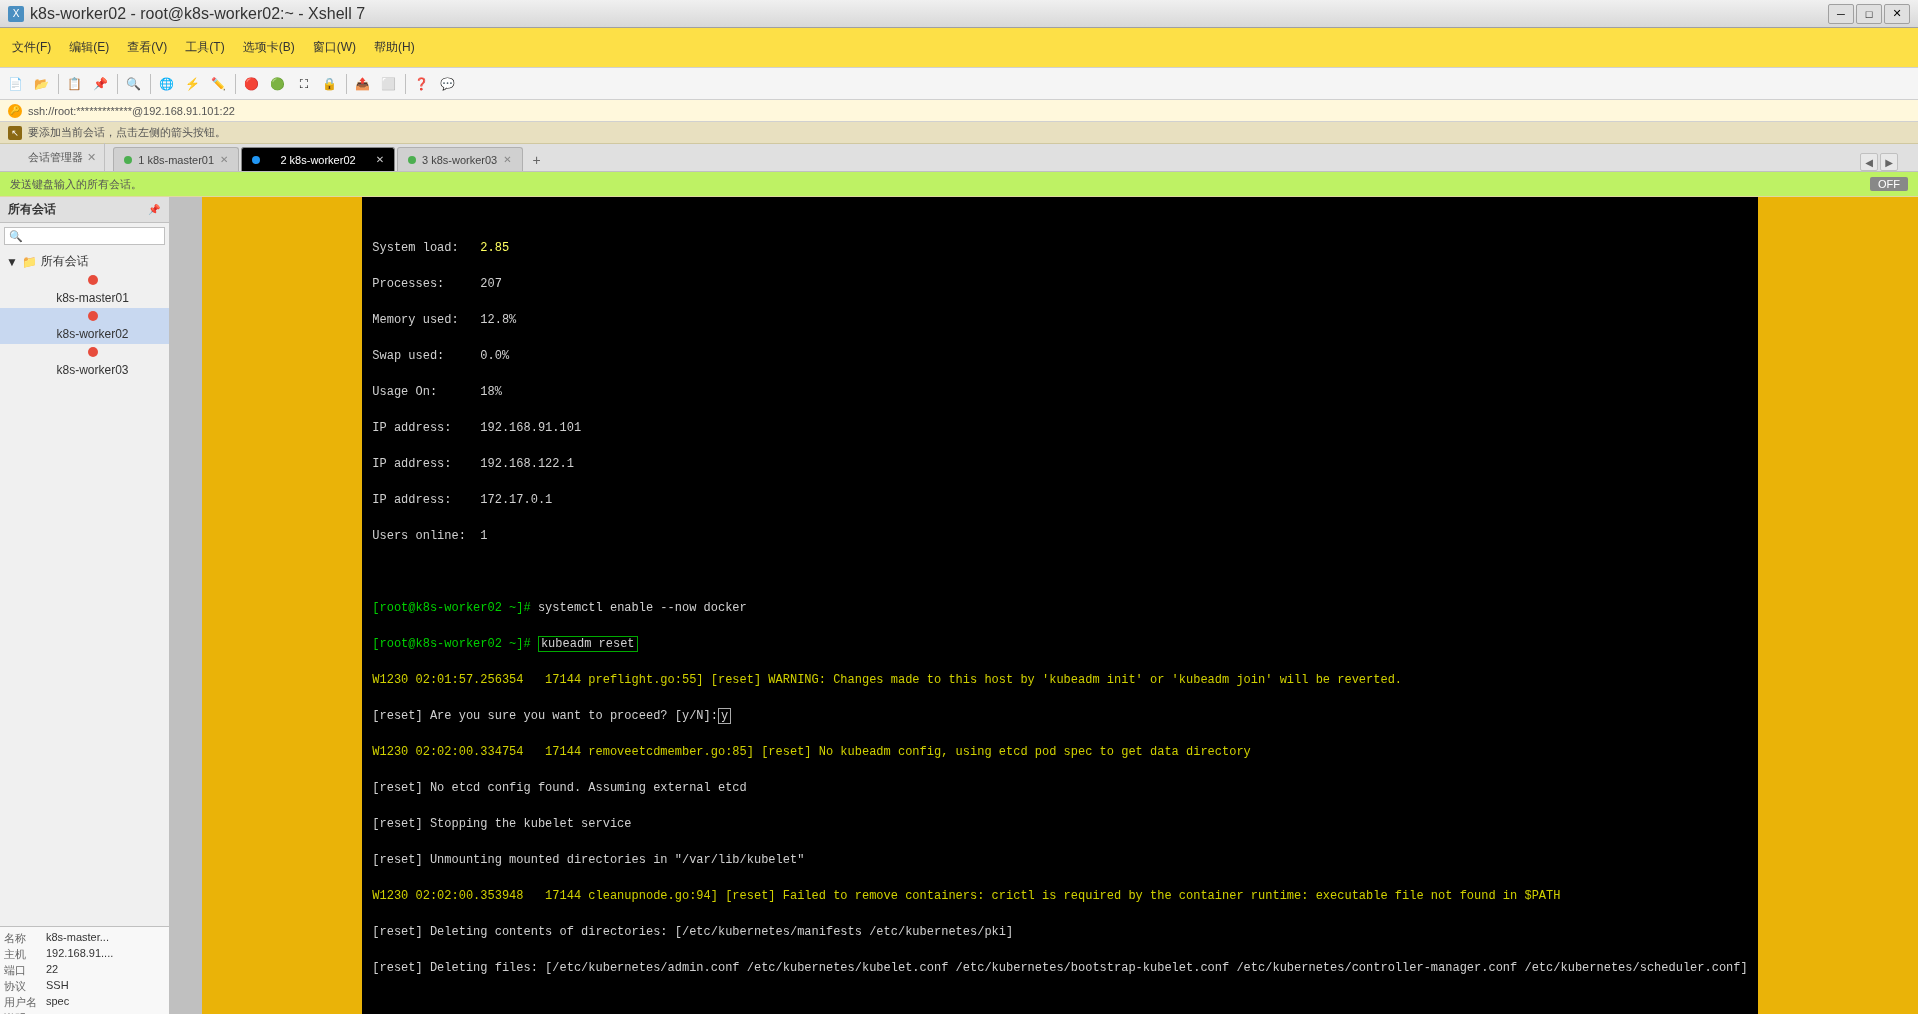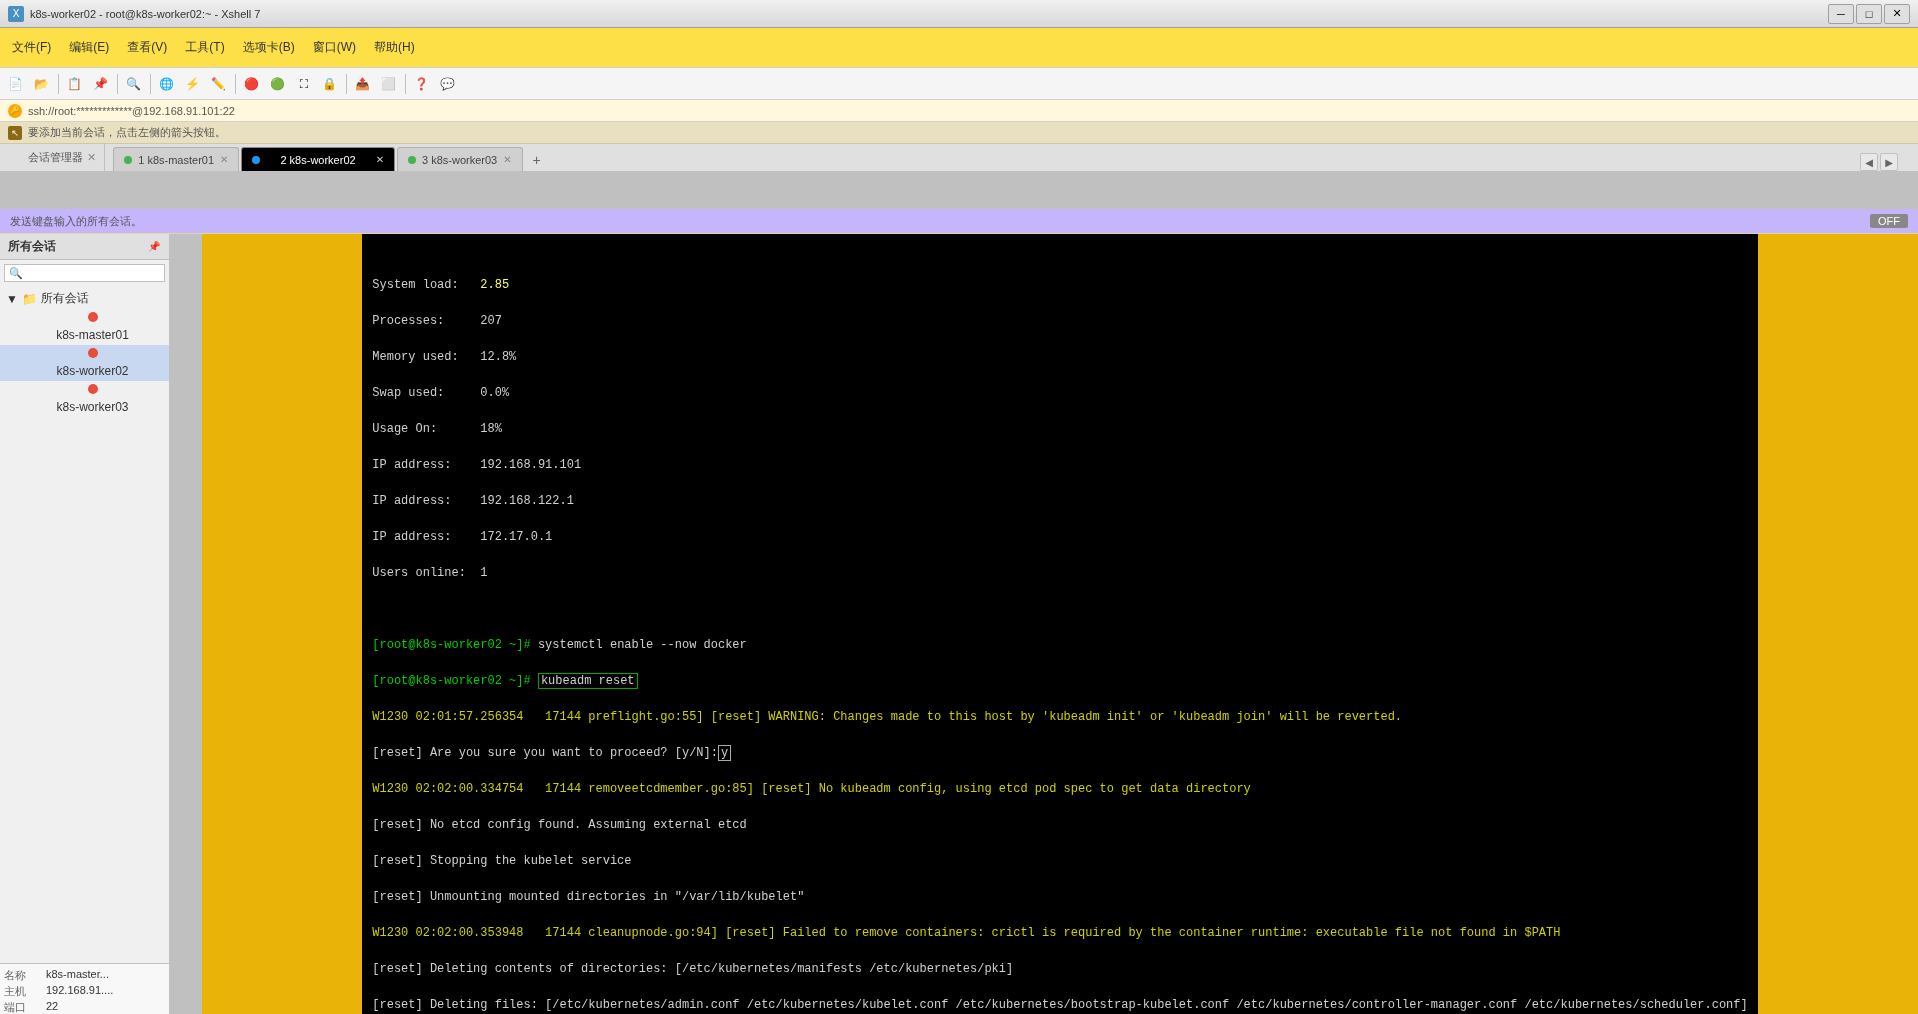--- a/index.html
+++ b/index.html
@@ -14,21 +14,21 @@
       justify-content: space-between;
       padding: 0 8px;
       border-bottom: 1px solid #a0a0a0;
     }
     .title-bar-left {
       display: flex;
       align-items: center;
       gap: 6px;
     }
     .title-icon { width: 16px; height: 16px; background: #4a8fc1; border-radius: 2px; display: flex; align-items: center; justify-content: center; color: white; font-size: 10px; }
-    .title-text { font-size: 11px; color: #333; }
+    .title-text { font-size: 16px; color: #333; }
     .title-buttons { display: flex; gap: 2px; }
     .title-btn { width: 26px; height: 20px; background: #e0e0e0; border: 1px solid #a0a0a0; border-radius: 2px; cursor: pointer; display: flex; align-items: center; justify-content: center; font-size: 11px; }
 
     
     .menu-bar {
       background: #fde047;
       height: 40px;
       display: flex;
       align-items: center;
       padding: 0 4px;
@@ -127,30 +127,29 @@
 
     
     .main-area {
       display: flex;
       height: calc(1014px - 28px - 24px - 32px - 22px - 22px - 28px - 24px);
       gap: 32px;
     }
 
     
     .broadcast-bar {
-      background: #c4b5fd;
+      background: #bef264;
       height: 24px;
       display: flex;
       align-items: center;
       padding: 12px 10px;
       border-bottom: 1px solid #e0d8a0;
       font-size: 11px;
       color: #555;
       justify-content: space-between;
-      margin-top: 37px;
     }
     .broadcast-off-btn {
       background: #888;
       color: white;
       padding: 1px 8px;
       font-size: 11px;
       border: none;
       cursor: pointer;
       border-radius: 2px;
     }

